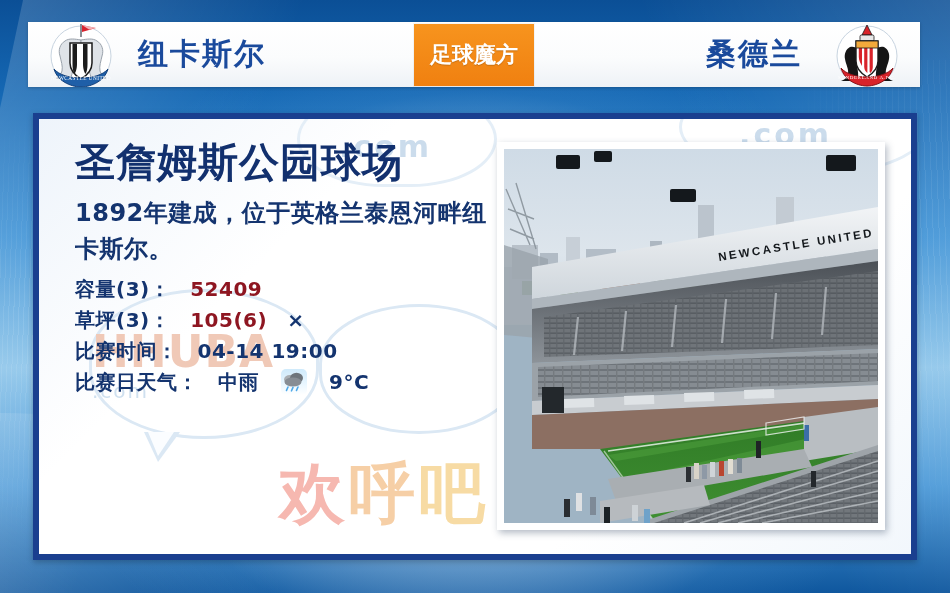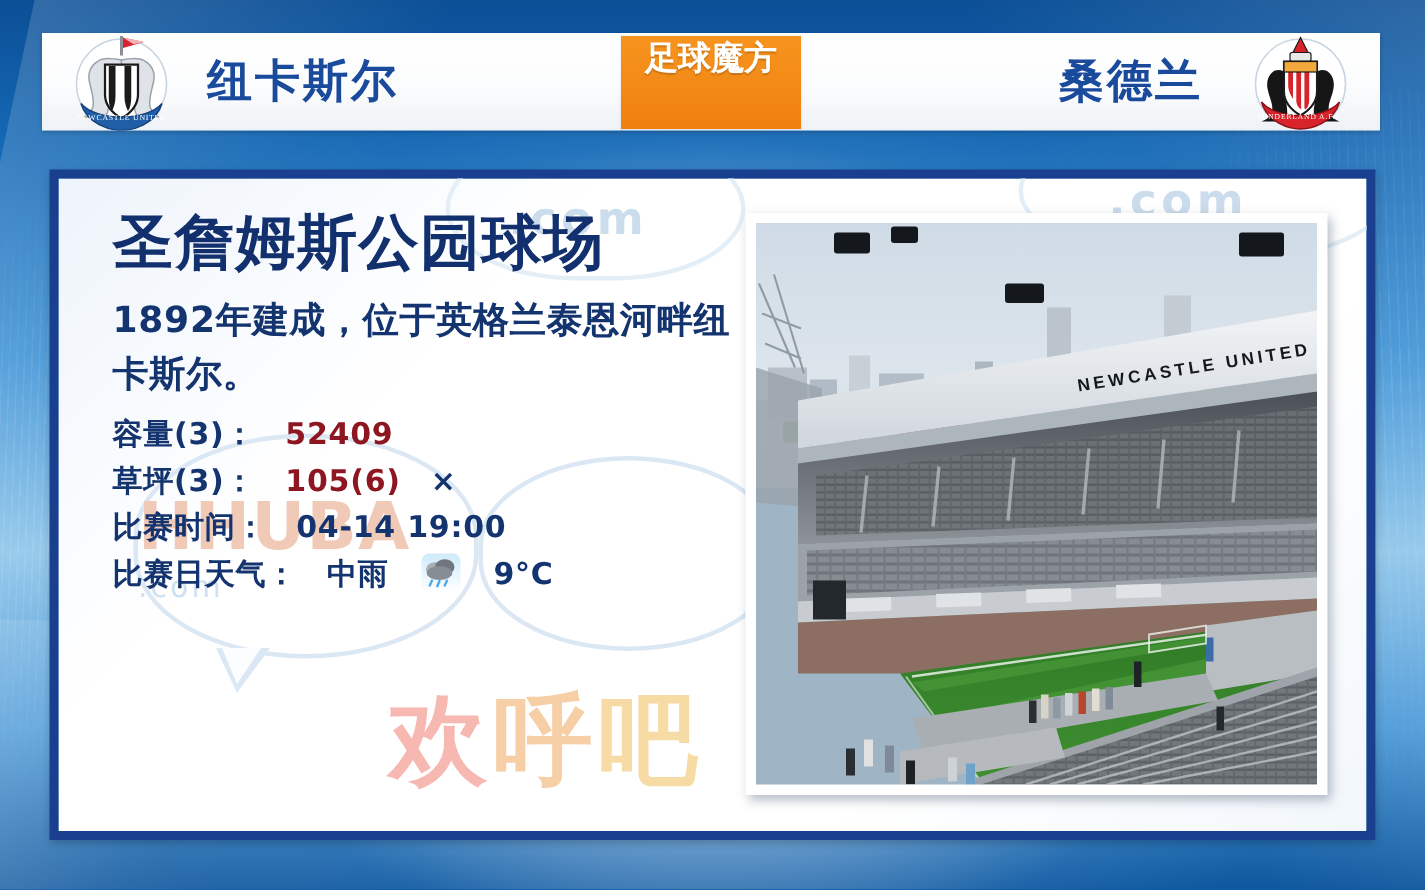--- a/index.html
+++ b/index.html
@@ -57,21 +57,21 @@
   .crest { width:62px; height:64px; flex:0 0 auto; position:relative; }
   .team-name {
     font-size:30px; font-weight:bold; color:#1a4a9c; letter-spacing:2px;
     font-family: "DejaVu Sans", "Liberation Sans", sans-serif;
     white-space:nowrap;
   }
   .hdr-left { position:absolute; left:22px; display:flex; align-items:center; gap:26px; }
   .hdr-right { position:absolute; right:22px; display:flex; align-items:center; gap:34px; }
   #center-logo {
     width:120px; height:62px; background: linear-gradient(180deg,#f7941e 0%,#f08010 100%);
-    display:flex; justify-content:center;
+    display:flex; align-items:center; justify-content:center;
     box-shadow: 0 0 0 1px rgba(0,0,0,.04);
   }
   #center-logo .logo-text {
     color:#ffffff; font-size:22px; font-weight:bold; letter-spacing:0px;
     text-shadow: 0 1px 1px rgba(0,0,0,.18);
     font-family: "DejaVu Sans", "Liberation Sans", sans-serif;
   }
 
   
   #panel {
@@ -218,21 +218,21 @@
 
     <div class="wm wm-bubble" style="left:50px; top:170px;">
       <span class="t1">HHUBA</span>
       <span class="t2">.com</span>
       <span class="tail"></span>
       <span class="tail-in"></span>
     </div>
 
     <div class="wm wm-bubble" style="left:280px; top:185px; width:200px; height:130px;"></div>
 
-    <div class="wm wm-huanhuba" style="left:220px; top:330px;">
+    <div class="wm wm-huanhuba" style="left:240px; top:330px;">
       <span class="c1">欢</span><span class="c2">呼</span><span class="c3">吧</span>
     </div>
 
     <div id="info">
       <div id="stadium-title">圣詹姆斯公园球场</div>
       <div id="stadium-desc">1892年建成，位于英格兰泰恩河畔纽卡斯尔。</div>
 
       <div class="stat-row">
         <span>容量(3)：</span>
         <span class="stat-val">52409</span>

